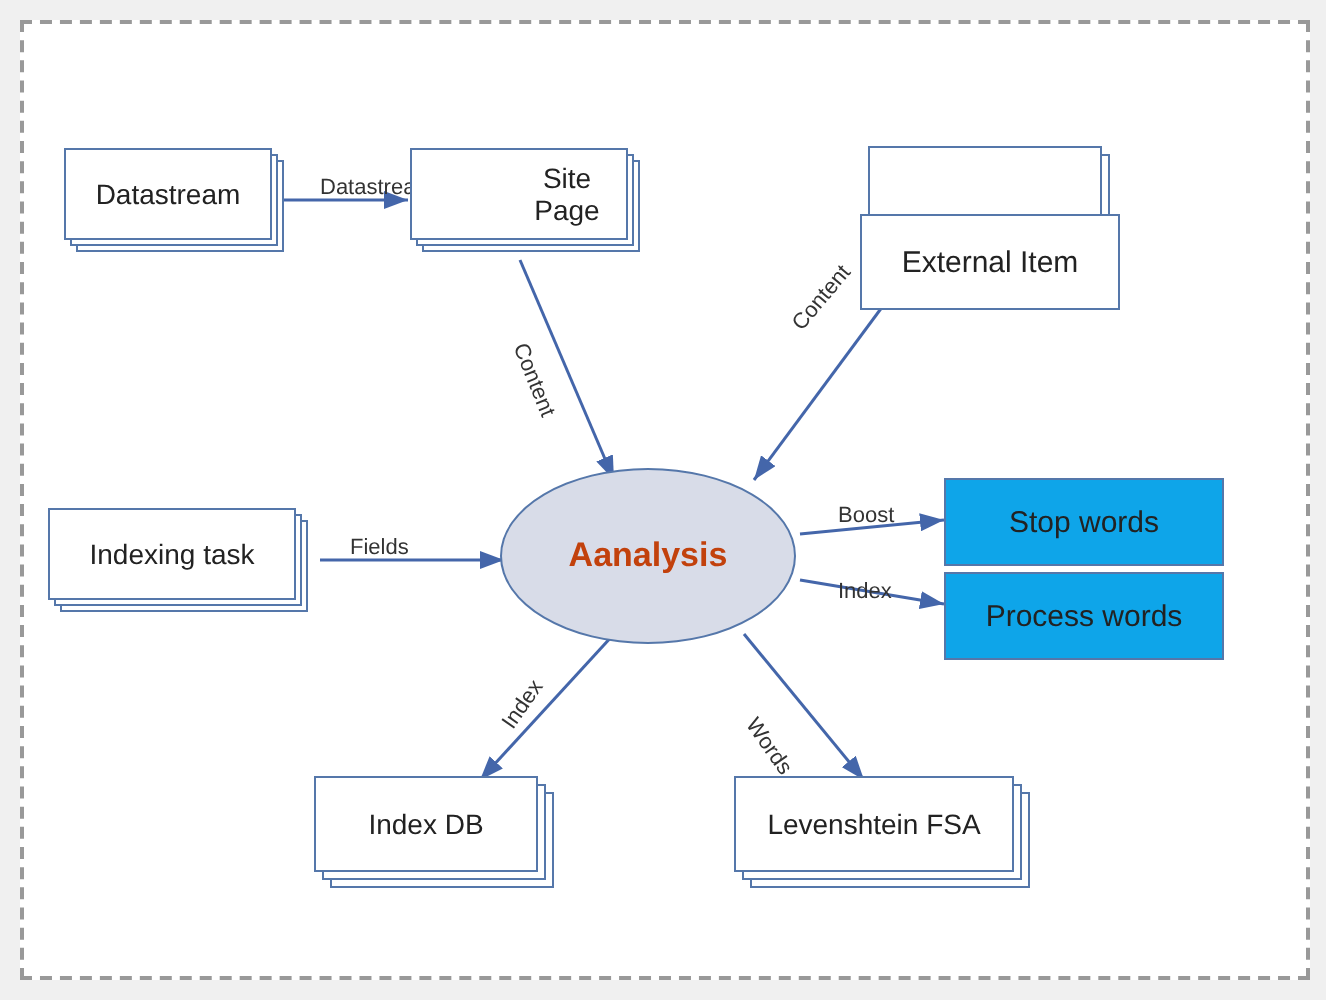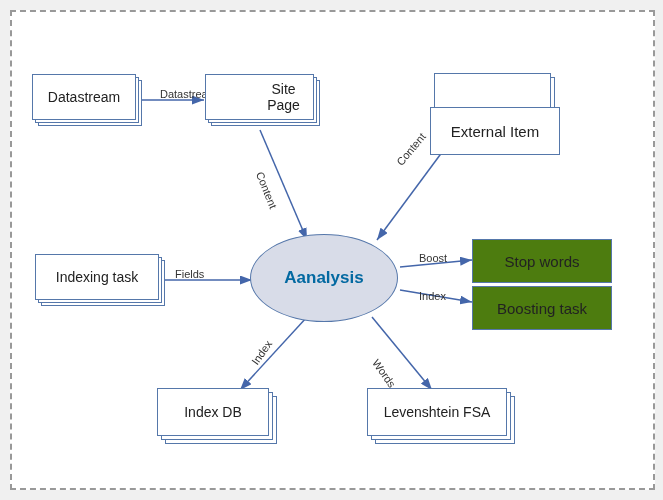--- a/index.html
+++ b/index.html
@@ -22,21 +22,21 @@
       position: absolute;
       top: 10px;
       left: 14px;
       font-size: 18px;
       font-weight: bold;
       color: #1a3a6b;
     }
     
     .box {
       position: absolute;
-      background: #4d7c0f;
+      background: #0ea5e9;
       border: 1.5px solid #5577aa;
       display: flex;
       align-items: center;
       justify-content: center;
       font-size: 14px;
       color: #222;
       text-align: center;
     }
     .box-stack {
       position: absolute;
@@ -61,21 +61,21 @@
     .ellipse {
       position: absolute;
       background: #d8dce8;
       border: 1.5px solid #5577aa;
       border-radius: 50%;
       display: flex;
       align-items: center;
       justify-content: center;
       font-size: 17px;
       font-weight: bold;
-      color: #0369a1;
+      color: #c2410c;
     }
     
     .arrows-svg {
       position: absolute;
       top: 0; left: 0;
       width: 100%;
       height: 100%;
       pointer-events: none;
     }
     .arrow-label {
@@ -137,33 +137,33 @@
     <div class="shadow" style="left:3px; top:3px; width:109px; height:46px;"></div>
     <div class="front" style="left:0; top:0; width:109px; height:46px;padding-left:48px;">Site  Page</div>
   </div>
 
   <div class="box-stack" style="left:418px; top:57px; width:125px; height:56px;">
     <div class="shadow" style="left:8px; top:8px; width:117px; height:48px;"></div>
     <div class="shadow" style="left:4px; top:4px; width:117px; height:48px;"></div>
     <div class="front" style="left:0; top:0; width:130px; height:48px; font-size:15px;margin-top:38px;">External Item</div>
   </div>
 
-  <div class="box-stack" style="left:23px; top:242px; width:130px; height:52px;">
+  <div class="box-stack" style="left:12px; top:242px; width:130px; height:52px;">
     <div class="shadow" style="left:6px; top:6px; width:124px; height:46px;"></div>
     <div class="shadow" style="left:3px; top:3px; width:124px; height:46px;"></div>
     <div class="front" style="left:0; top:0; width:124px; height:46px;">Indexing task</div>
   </div>
 
   <div class="ellipse" style="left:238px; top:222px; width:148px; height:88px;">
     <span>Aanalysis</span>
   </div>
 
   <div class="box" style="left:460px; top:227px; width:140px; height:44px; font-size:15px;">Stop words</div>
 
-  <div class="box" style="left:460px; top:274px; width:140px; height:44px; font-size:15px;">Boosting task</div>
+  <div class="box" style="left:460px; top:274px; width:140px; height:44px; font-size:15px;">Process words</div>
 
   <div class="box-stack" style="left:355px; top:376px; width:148px; height:56px;">
     <div class="shadow" style="left:8px; top:8px; width:140px; height:48px;"></div>
     <div class="shadow" style="left:4px; top:4px; width:140px; height:48px;"></div>
     <div class="front" style="left:0; top:0; width:140px; height:48px;">Levenshtein FSA</div>
   </div>
 
   <div class="box-stack" style="left:145px; top:376px; width:120px; height:56px;">
     <div class="shadow" style="left:8px; top:8px; width:112px; height:48px;"></div>
     <div class="shadow" style="left:4px; top:4px; width:112px; height:48px;"></div>

